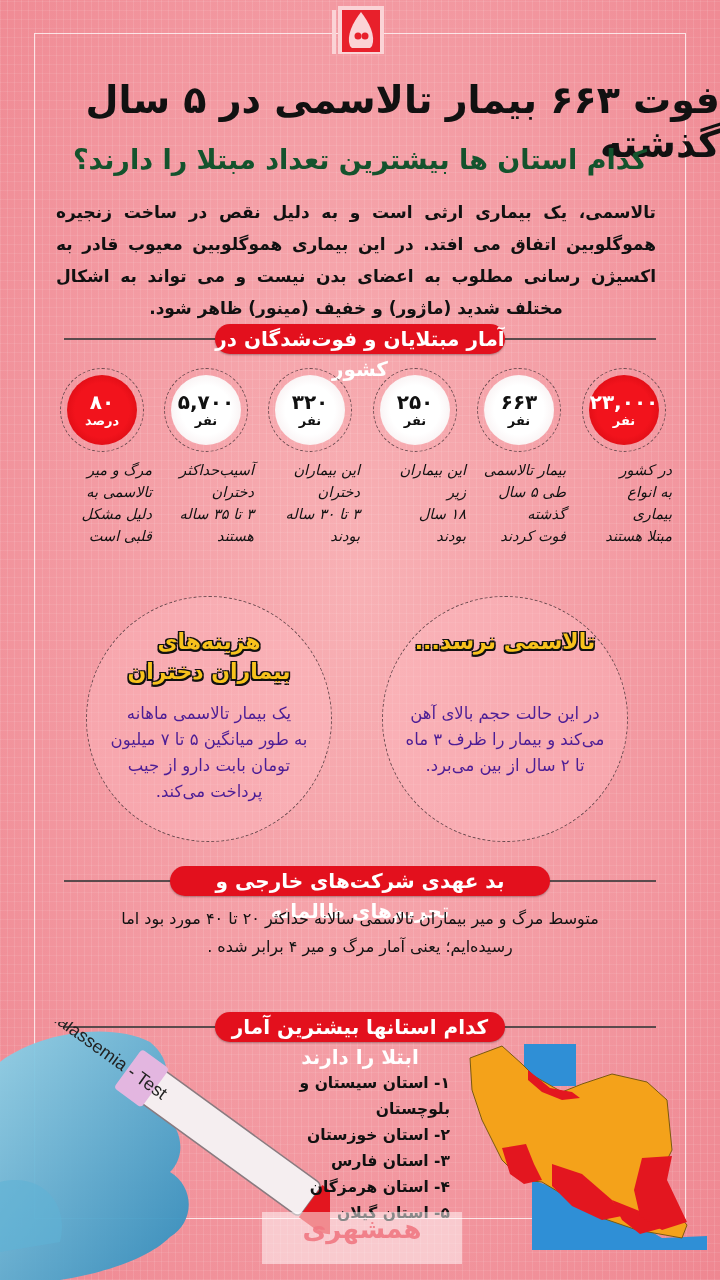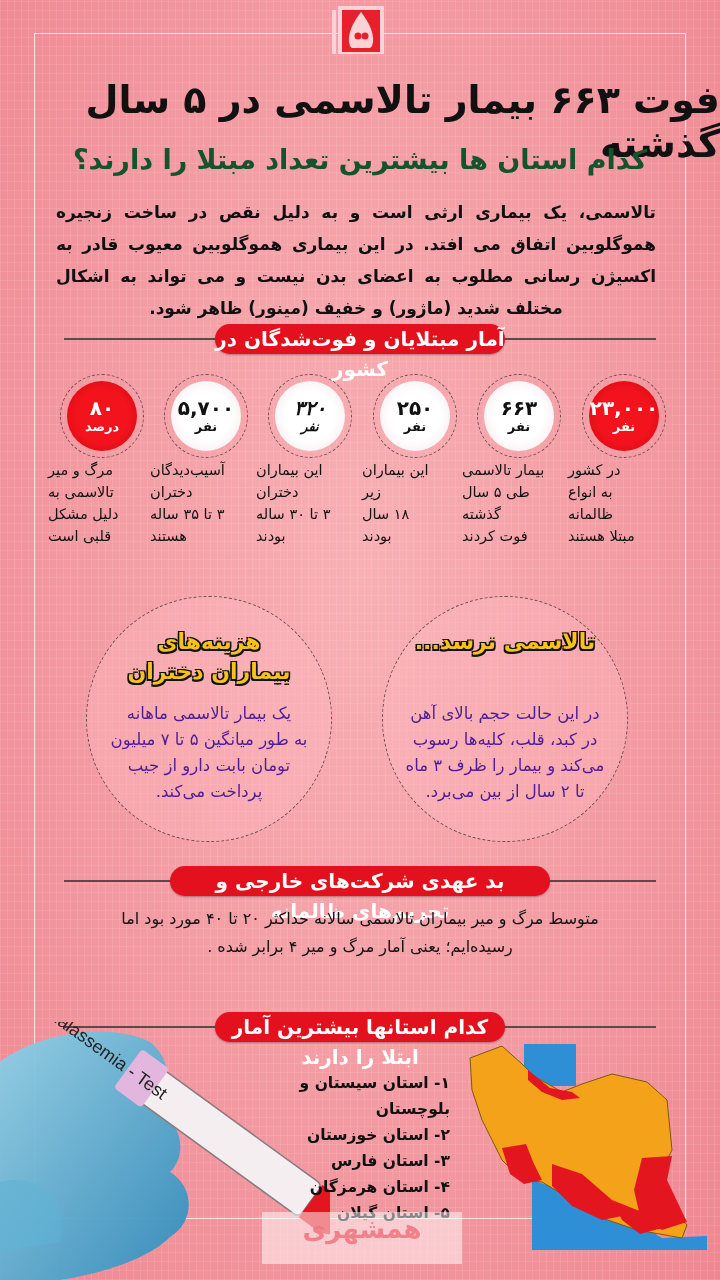--- a/index.html
+++ b/index.html
@@ -36,41 +36,41 @@
   .section-bar {
     position:absolute; left:64px; width:592px; height:2px; background:#5a4a4c;
   }
   .pill {
     position:absolute; height:30px; border-radius:15px; background:#e3101d;
     color:#fff; font-weight:bold; font-size:20px; line-height:30px; text-align:center;
     box-shadow:0 1px 2px rgba(0,0,0,0.3);
   }
   .stats { position:absolute; top:365px; left:58px; width:608px; height:84px; }
   .stat {
-    position:absolute; top:9px; width:84px; height:84px;
+    position:absolute; top:3px; width:84px; height:84px;
   }
   .stat .ring {
     position:absolute; inset:0; border:1.5px dashed #6a4a4f; border-radius:50%;
   }
   .stat .disc {
     position:absolute; left:7px; top:7px; width:70px; height:70px; border-radius:50%;
     background:radial-gradient(circle at 50% 50%, #ffffff 50%, #f3e4e6 100%);
     display:flex; flex-direction:column; align-items:center; justify-content:center;
     color:#111; font-weight:bold;
   }
   .stat.red .disc {
     background:radial-gradient(circle at 50% 50%, #f2131c 55%, #c9060e 100%);
     color:#fff;
   }
   .stat .num { font-size:20px; line-height:22px; direction:ltr; }
   .stat .unit { font-size:13px; line-height:16px; }
   .captions { position:absolute; top:459px; left:50px; width:620px; height:110px; }
   .cap {
-    position:absolute; top:0; width:104px; text-align:left;
-    font-size:14.5px; line-height:22px; color:#111;
+    position:absolute; top:0; width:104px; text-align:right;
+    font-size:14.5px; line-height:22px; color:#111;font-style:italic;
   }
   .bubble {
     position:absolute; width:246px; height:246px; border-radius:50%;
     border:1.5px dashed #6a4a4f; box-sizing:border-box;
     background:rgba(255,190,195,0.35);
   }
   .bubble-head {
     position:absolute; left:0; width:100%; text-align:center;
     font-size:22px; font-weight:bold; color:#f7c21c; line-height:30px;
     text-shadow:-1.5px -1.5px 0 #111, 1.5px -1.5px 0 #111, -1.5px 1.5px 0 #111, 1.5px 1.5px 0 #111, 0 2px 0 #111;
@@ -135,21 +135,21 @@
         <span class="unit">نفر</span>
       </div>
   </div>
   <div class="stat" style="left:315px;">
     <div class="ring"></div>
     <div class="disc">
         <span class="num">۲۵۰</span>
         <span class="unit">نفر</span>
       </div>
   </div>
-  <div class="stat" style="left:210px;font-style:italic;">
+  <div class="stat" style="left:210px;">
     <div class="ring"></div>
     <div class="disc">
         <span class="num">۳۲۰</span>
         <span class="unit">نفر</span>
       </div>
   </div>
   <div class="stat" style="left:106px;">
     <div class="ring"></div>
     <div class="disc">
         <span class="num">۵,۷۰۰</span>
@@ -162,21 +162,21 @@
         <span class="num">۸۰</span>
         <span class="unit">درصد</span>
       </div>
   </div>
 </div>
 
 <div class="captions">
   <div class="cap" style="left:518px;">
     <div>در کشور</div>
       <div>به انواع</div>
-      <div>ظالمانه</div>
+      <div>بیماری</div>
       <div>مبتلا هستند</div>
   </div>
   <div class="cap" style="left:412px;">
     <div>بیمار تالاسمی</div>
       <div>طی ۵ سال</div>
       <div>گذشته</div>
       <div>فوت کردند</div>
   </div>
   <div class="cap" style="left:312px;">
     <div>این بیماران</div>
@@ -184,40 +184,39 @@
       <div>۱۸ سال</div>
       <div>بودند</div>
   </div>
   <div class="cap" style="left:206px;">
     <div>این بیماران</div>
       <div>دختران</div>
       <div>۳ تا ۳۰ ساله</div>
       <div>بودند</div>
   </div>
   <div class="cap" style="left:100px;">
-    <div>آسیب‌دیدگان</div>
+    <div>آسیب‌حداکثر</div>
       <div>دختران</div>
       <div>۳ تا ۳۵ ساله</div>
       <div>هستند</div>
   </div>
   <div class="cap" style="left:-2px;">
     <div>مرگ و میر</div>
       <div>تالاسمی به</div>
       <div>دلیل مشکل</div>
       <div>قلبی است</div>
   </div>
 </div>
 
 <div class="bubble" style="left:382px; top:596px;">
   <div class="bubble-head" style="top:30px;">
       <div>تالاسمی نرسد...</div>
   </div>
   <div class="bubble-body" style="top:104px;">
     <div>در این حالت حجم بالای آهن</div>
-      <div>در کبد، قلب، کلیه‌ها رسوب</div>
       <div>می‌کند و بیمار را ظرف ۳ ماه</div>
       <div>تا ۲ سال از بین می‌برد.</div>
   </div>
 </div>
 
 <div class="bubble" style="left:86px; top:596px;">
   <div class="bubble-head" style="top:30px;">
     <div>هزینه‌های</div>
       <div>بیماران دختران</div>
   </div>

